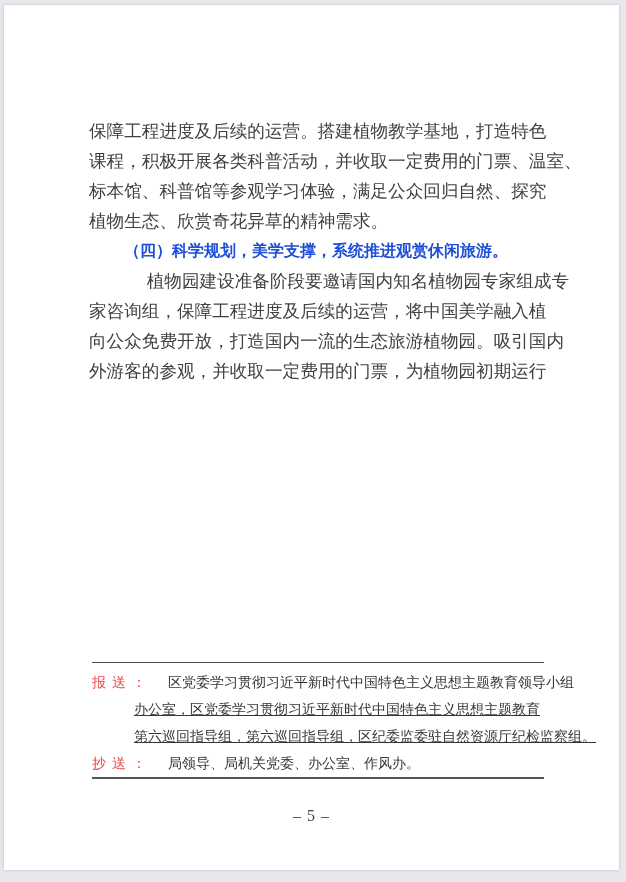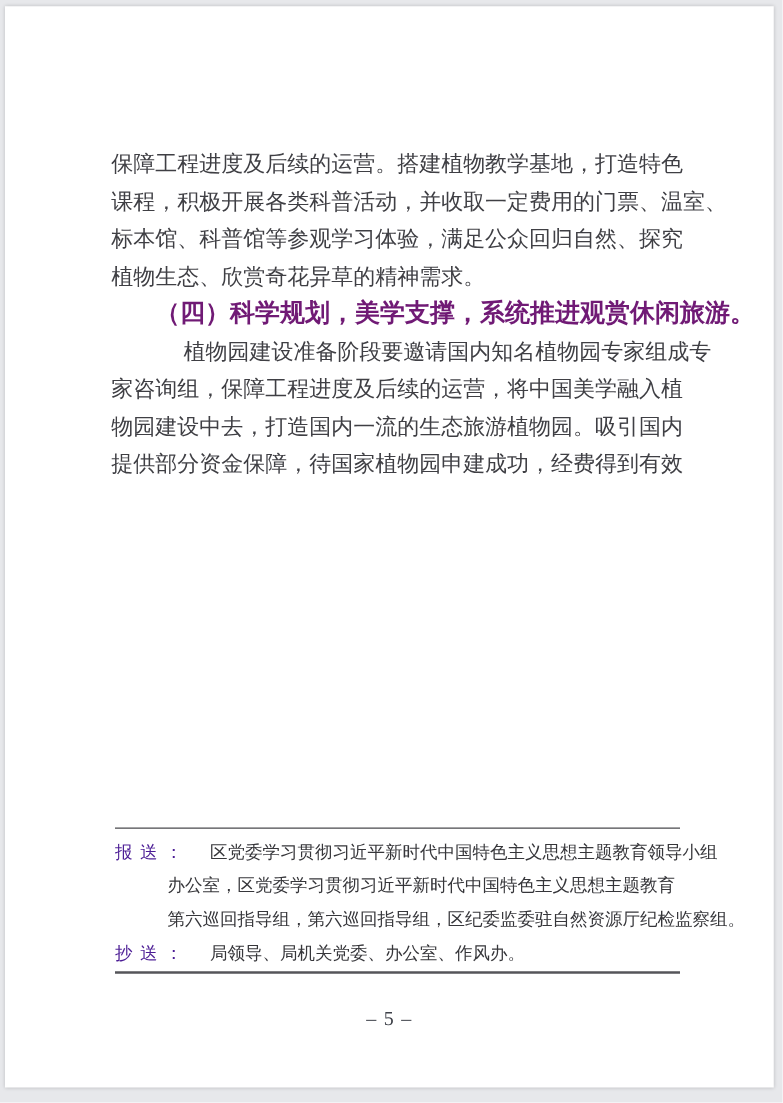--- a/index.html
+++ b/index.html
@@ -16,60 +16,60 @@
   .content{
     position:absolute;left:85px;top:111px;width:480px;
   }
   .line{
     font-size:17.6px;line-height:30px;color:#3f3f44;
     white-space:nowrap;letter-spacing:0;
   }
   .indent{padding-left:35px;text-align:right;}
   .heading{
     font-family:Liberation Serif, serif;
-    font-weight:700;color:#701a75;
-    font-size:20px;line-height:30px;white-space:nowrap;
+    font-weight:700;color:#1d4ed8;
+    font-size:16px;line-height:30px;white-space:nowrap;
     padding-left:35px;
   }
   .footer{
     position:absolute;left:88px;top:657px;width:452px;
     border-top:1px solid #4a4a4e;
     border-bottom:2px solid #55555a;
     padding-top:6px;height:108px;
   }
   .fline{
     font-size:14px;line-height:27px;color:#36363a;white-space:nowrap;
   }
   .flabel{
-    display:inline-block;letter-spacing:6px;color:#4c1d95;
+    display:inline-block;letter-spacing:6px;color:#ef4444;
   }
   .fcont{display:inline-block;padding-left:16px;}
-  .fwrap{padding-left:42px;}
+  .fwrap{padding-left:42px;text-decoration:underline;}
   .pagenum{
     position:absolute;left:0;right:0;top:800px;text-align:center;
     font-size:16px;line-height:22px;color:#3e4149;letter-spacing:1px;
   }
 </style>
 </head>
 <body>
 
 <div class="page">
 
   <div class="content">
     <div class="line">保障工程进度及后续的运营。搭建植物教学基地，打造特色</div>
     <div class="line">课程，积极开展各类科普活动，并收取一定费用的门票、温室、</div>
     <div class="line">标本馆、科普馆等参观学习体验，满足公众回归自然、探究</div>
     <div class="line">植物生态、欣赏奇花异草的精神需求。</div>
 
     <div class="heading">（四）科学规划，美学支撑，系统推进观赏休闲旅游。</div>
 
     <div class="line indent">植物园建设准备阶段要邀请国内知名植物园专家组成专</div>
     <div class="line">家咨询组，保障工程进度及后续的运营，将中国美学融入植</div>
-    <div class="line">物园建设中去，打造国内一流的生态旅游植物园。吸引国内</div>
-    <div class="line">提供部分资金保障，待国家植物园申建成功，经费得到有效</div>
+    <div class="line">向公众免费开放，打造国内一流的生态旅游植物园。吸引国内</div>
+    <div class="line">外游客的参观，并收取一定费用的门票，为植物园初期运行</div>
   </div>
 
   <div class="footer">
     <div class="fline">
       <span class="flabel">报送：</span><span class="fcont">区党委学习贯彻习近平新时代中国特色主义思想主题教育领导小组</span>
     </div>
     <div class="fline fwrap">办公室，区党委学习贯彻习近平新时代中国特色主义思想主题教育</div>
     <div class="fline fwrap">第六巡回指导组，第六巡回指导组，区纪委监委驻自然资源厅纪检监察组。</div>
     <div class="fline">
       <span class="flabel">抄送：</span><span class="fcont">局领导、局机关党委、办公室、作风办。</span>

